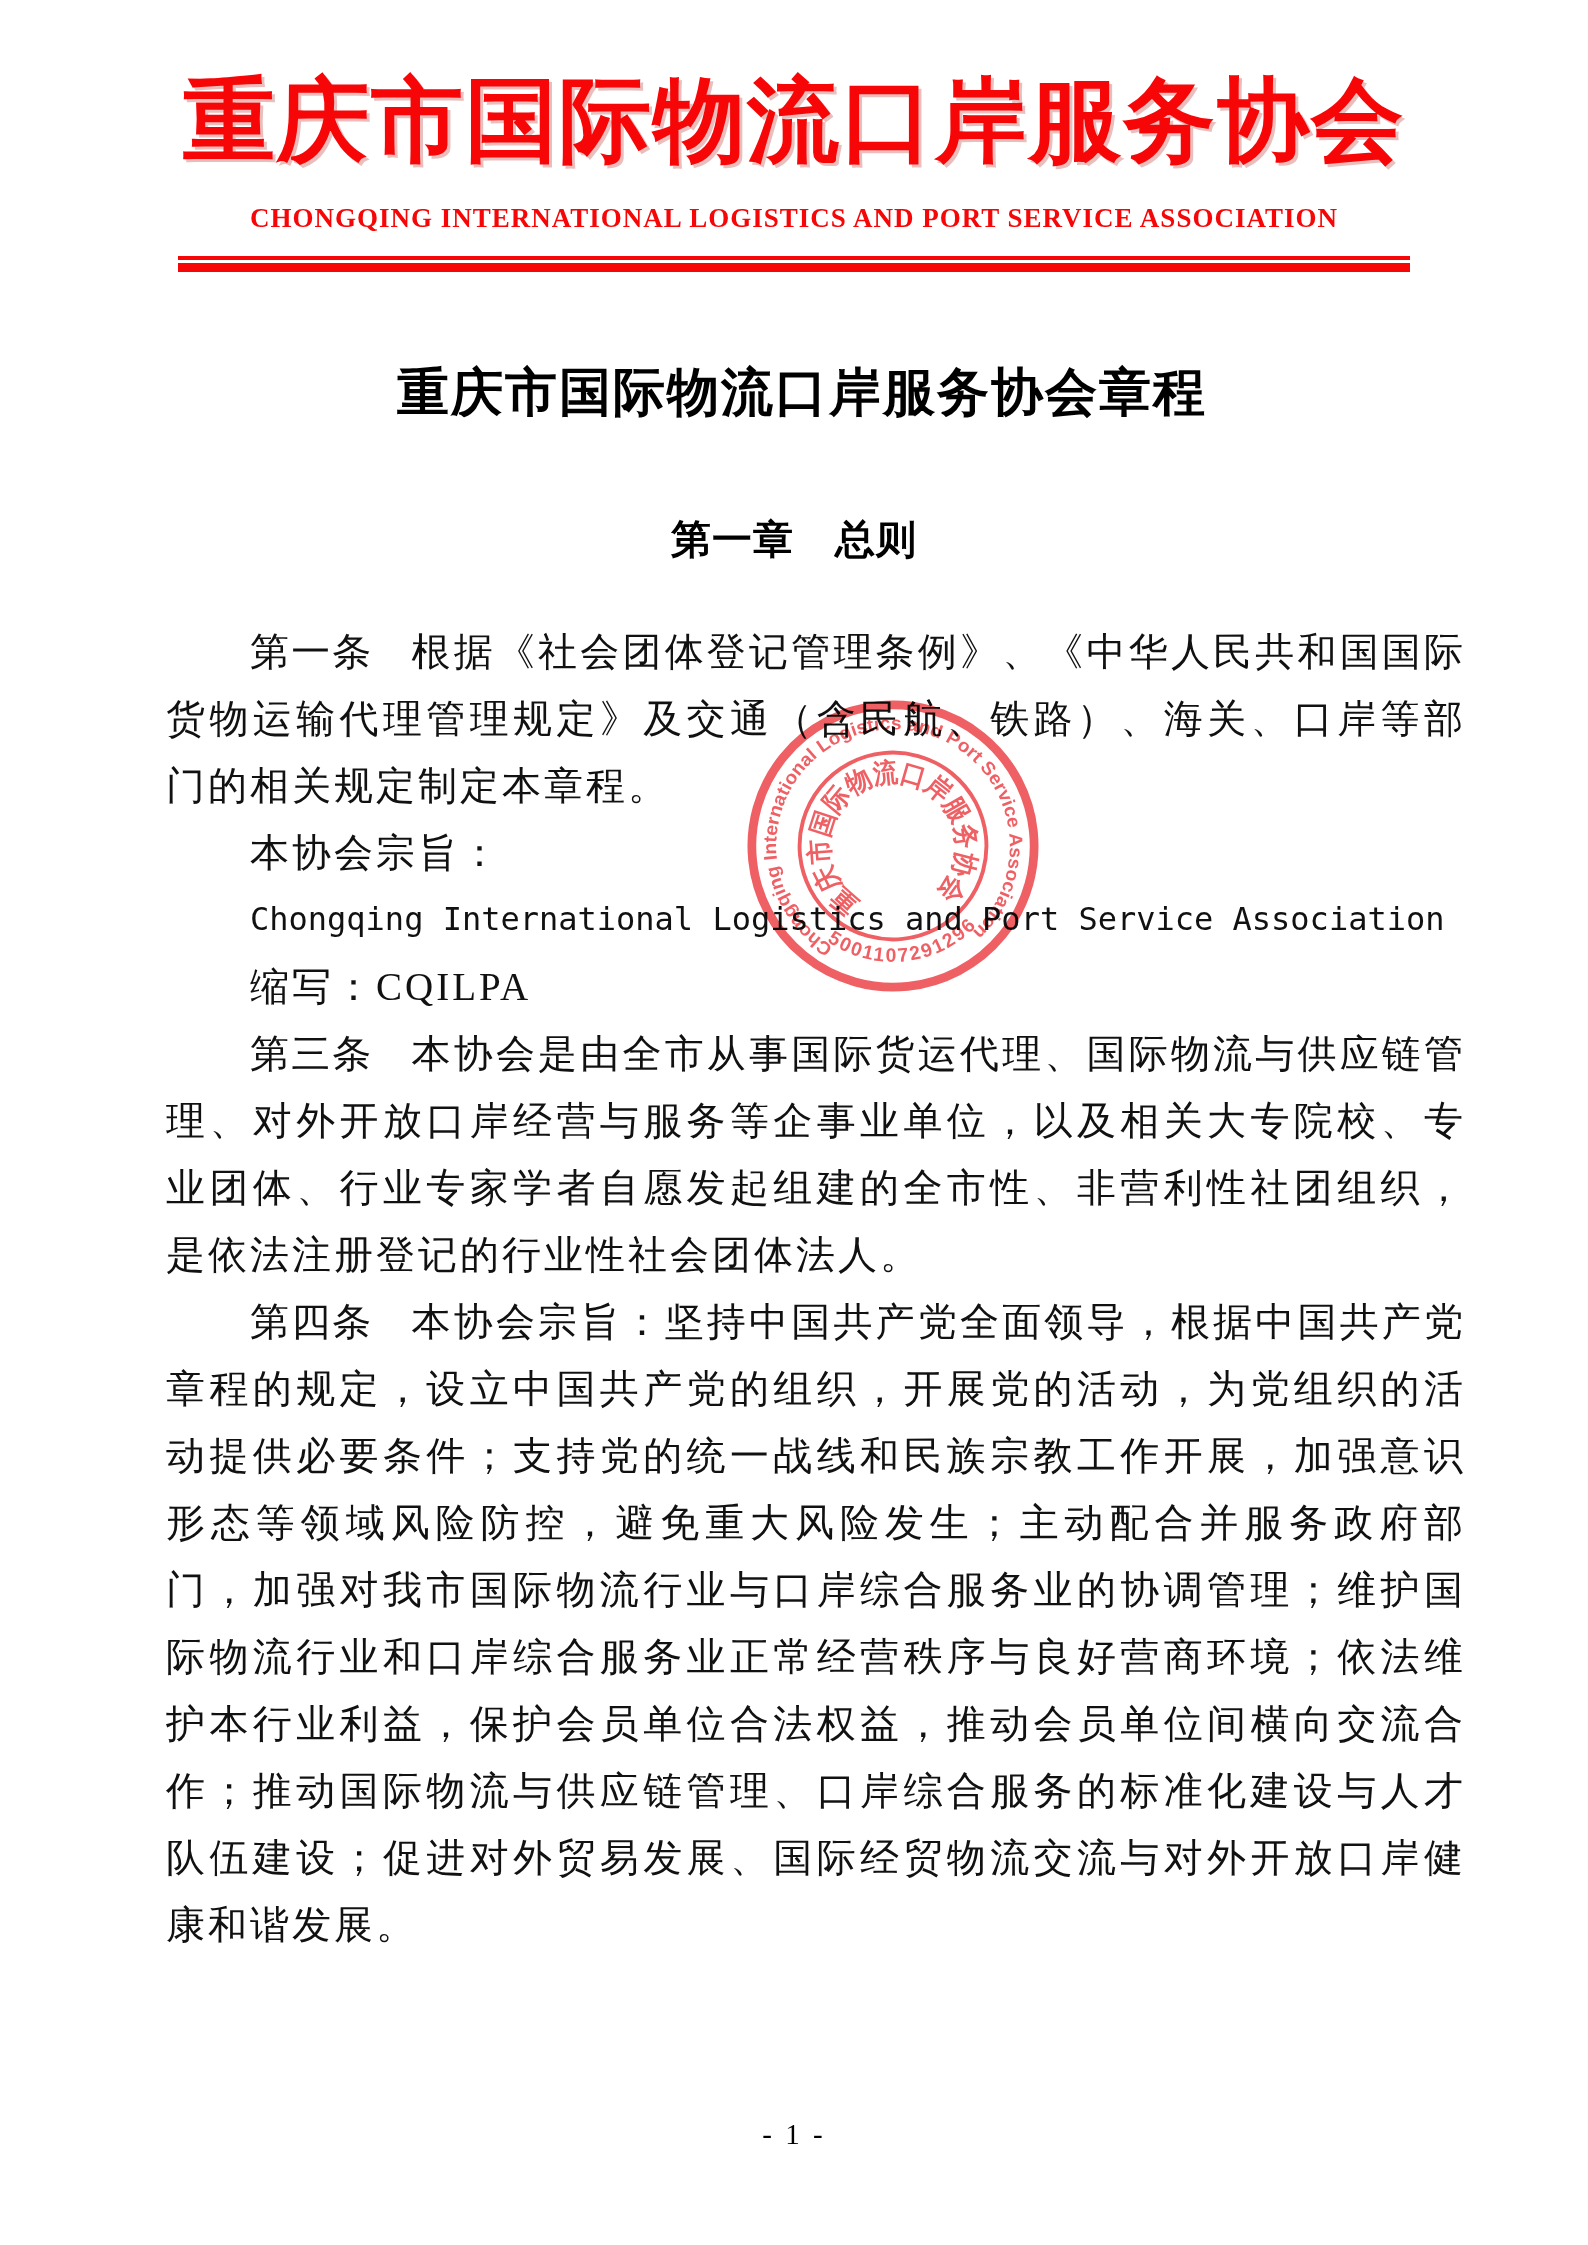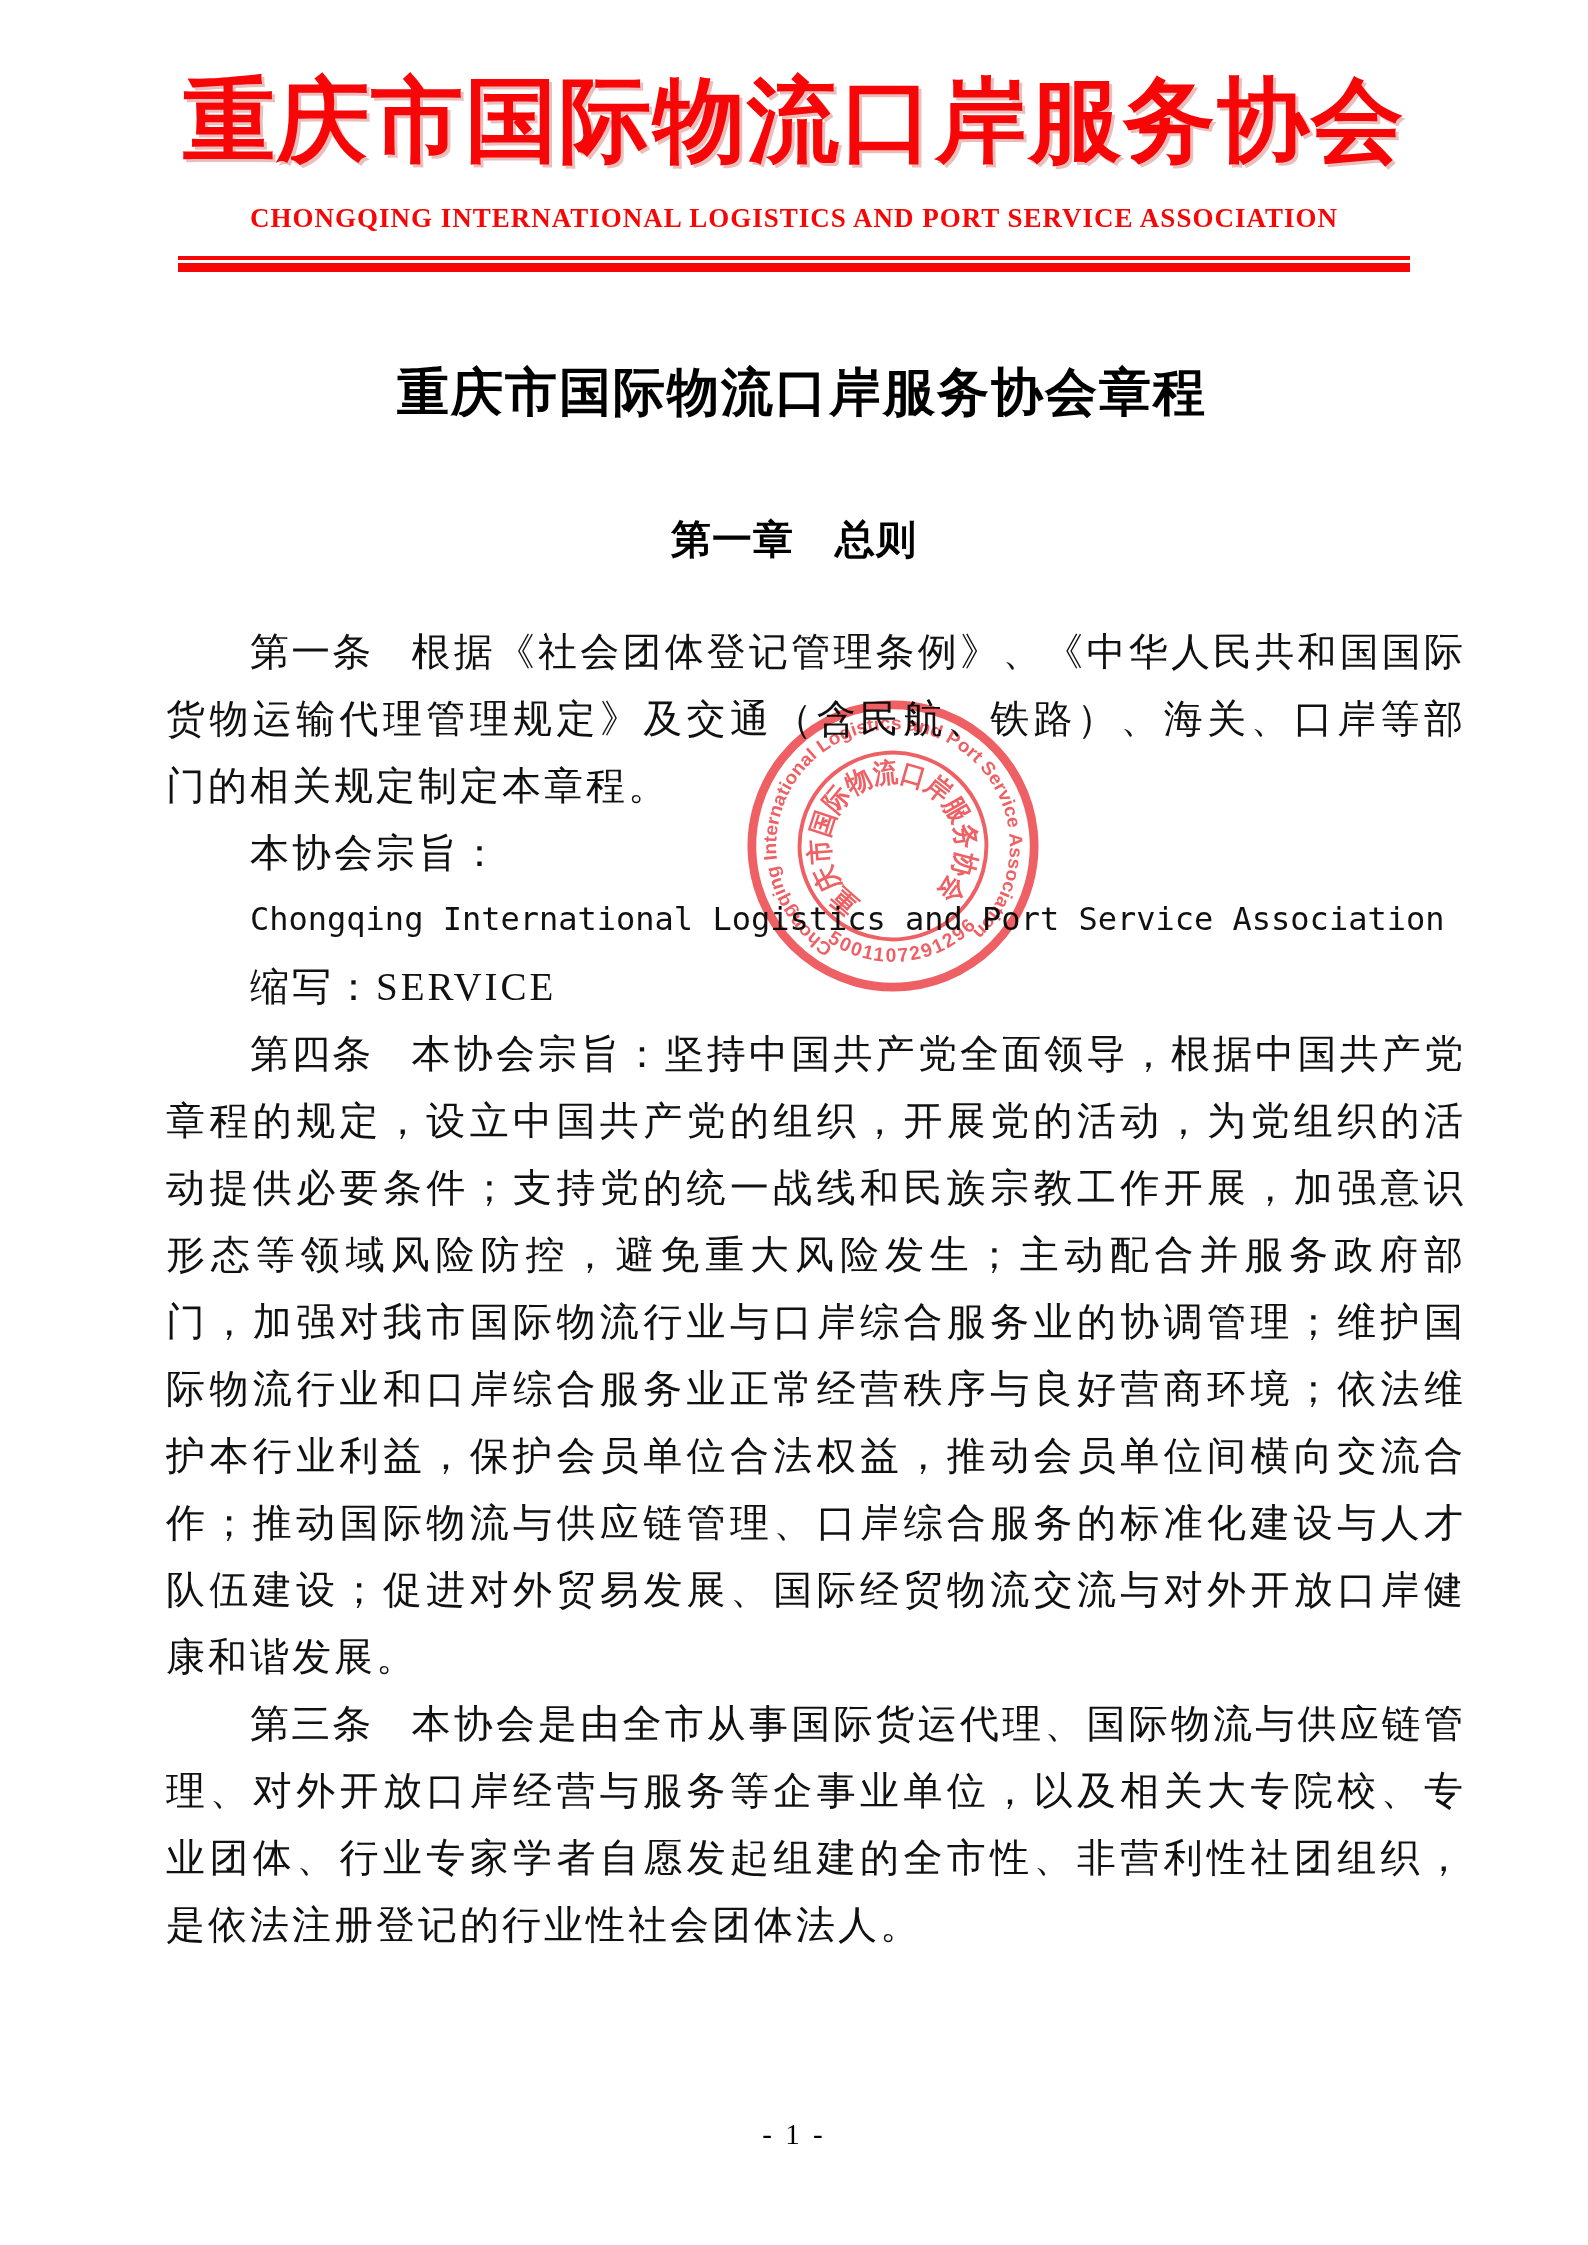--- a/index.html
+++ b/index.html
@@ -76,23 +76,23 @@
 <div class="abs-center org-title-en">CHONGQING INTERNATIONAL LOGISTICS AND PORT SERVICE ASSOCIATION</div>
 <div class="header-rule"></div>
 
 <h1 class="abs-center doc-title">重庆市国际物流口岸服务协会章程</h1>
 <h2 class="abs-center chapter-heading">第一章　总则</h2>
 
 <div class="content">
   <p><b class="lead">第一条</b><span>根据《社会团体登记管理条例》、《中华人民共和国国际货物运输代理管理规定》及交通（含民航、铁路）、海关、口岸等部门的相关规定制定本章程。</span></p>
   <p><b class="lead"></b><span>本协会宗旨：</span></p>
   <p class="latin"><b class="lead"></b><span>Chongqing International Logistics and Port Service Association</span></p>
-  <p><b class="lead"></b><span>缩写：SERVICE</span></p>
+  <p><b class="lead"></b><span>缩写：CQILPA</span></p>
+  <p><b class="lead">第三条</b><span>本协会是由全市从事国际货运代理、国际物流与供应链管理、对外开放口岸经营与服务等企事业单位，以及相关大专院校、专业团体、行业专家学者自愿发起组建的全市性、非营利性社团组织，是依法注册登记的行业性社会团体法人。</span></p>
   <p><b class="lead">第四条</b><span>本协会宗旨：坚持中国共产党全面领导，根据中国共产党章程的规定，设立中国共产党的组织，开展党的活动，为党组织的活动提供必要条件；支持党的统一战线和民族宗教工作开展，加强意识形态等领域风险防控，避免重大风险发生；主动配合并服务政府部门，加强对我市国际物流行业与口岸综合服务业的协调管理；维护国际物流行业和口岸综合服务业正常经营秩序与良好营商环境；依法维护本行业利益，保护会员单位合法权益，推动会员单位间横向交流合作；推动国际物流与供应链管理、口岸综合服务的标准化建设与人才队伍建设；促进对外贸易发展、国际经贸物流交流与对外开放口岸健康和谐发展。</span></p>
-  <p><b class="lead">第三条</b><span>本协会是由全市从事国际货运代理、国际物流与供应链管理、对外开放口岸经营与服务等企事业单位，以及相关大专院校、专业团体、行业专家学者自愿发起组建的全市性、非营利性社团组织，是依法注册登记的行业性社会团体法人。</span></p>
 </div>
 
 <div class="abs-center page-number">- 1 -</div>
 
 <div class="stamp">
   <svg viewBox="0 0 300 300" xmlns="http://www.w3.org/2000/svg">
     <defs>
       <path id="sealEnPath" d="M 86.4 251.8 A 120 120 0 1 1 213.6 251.8"></path>
       <path id="sealNumPath" d="M 71.9 239.8 A 119 119 0 0 0 228.1 239.8"></path>
       <path id="sealCnPath" d="M 112.1 204.1 A 66 66 0 1 1 187.9 204.1"></path>

